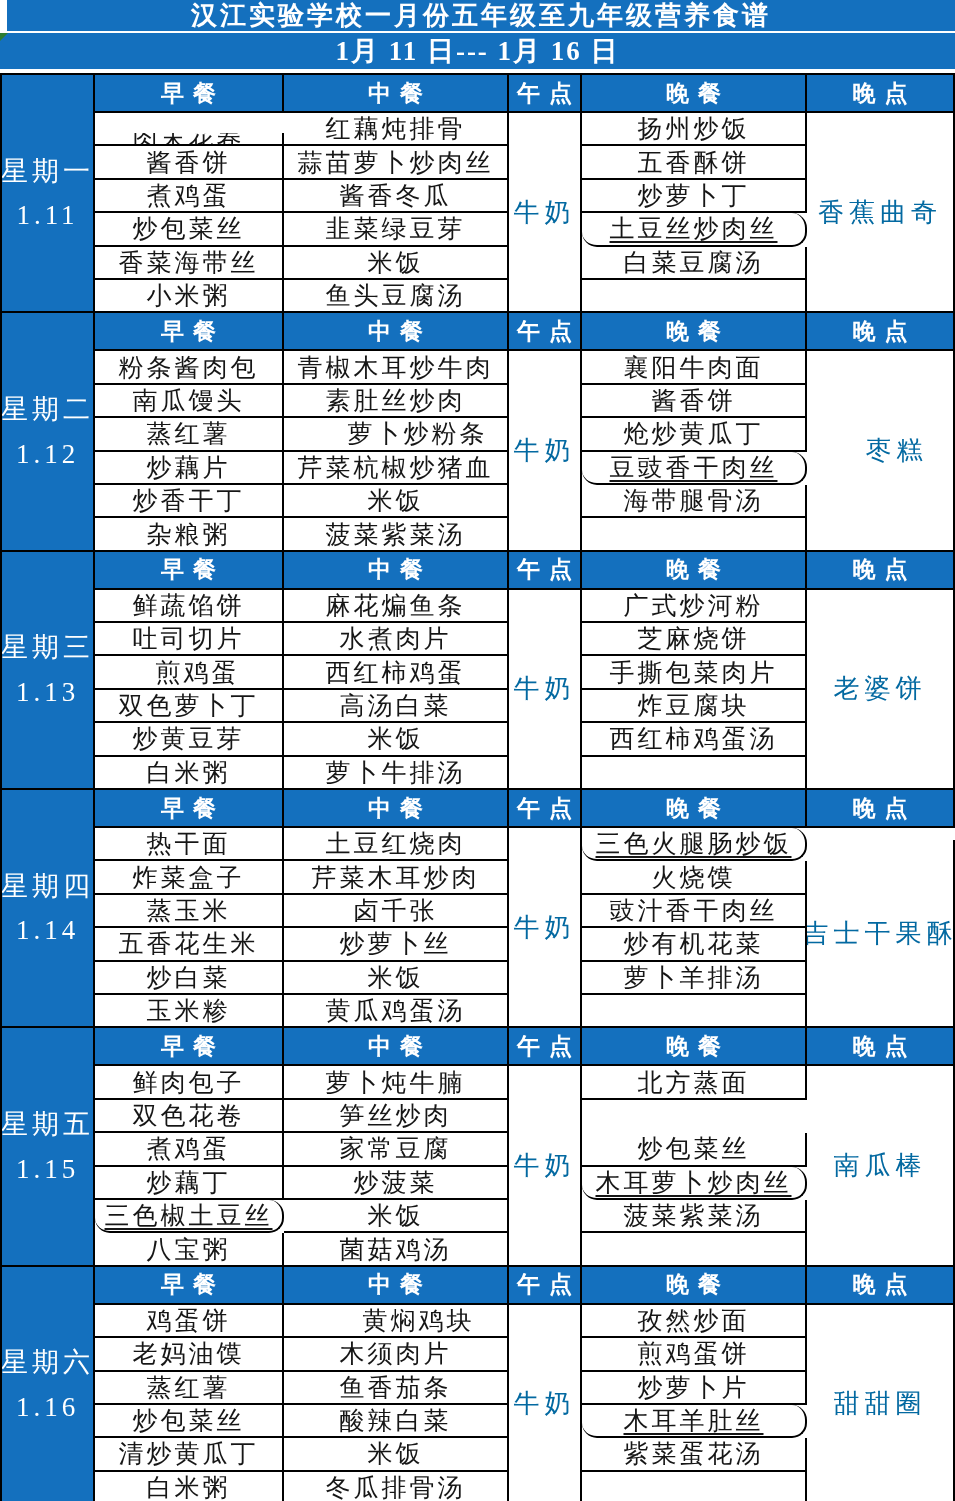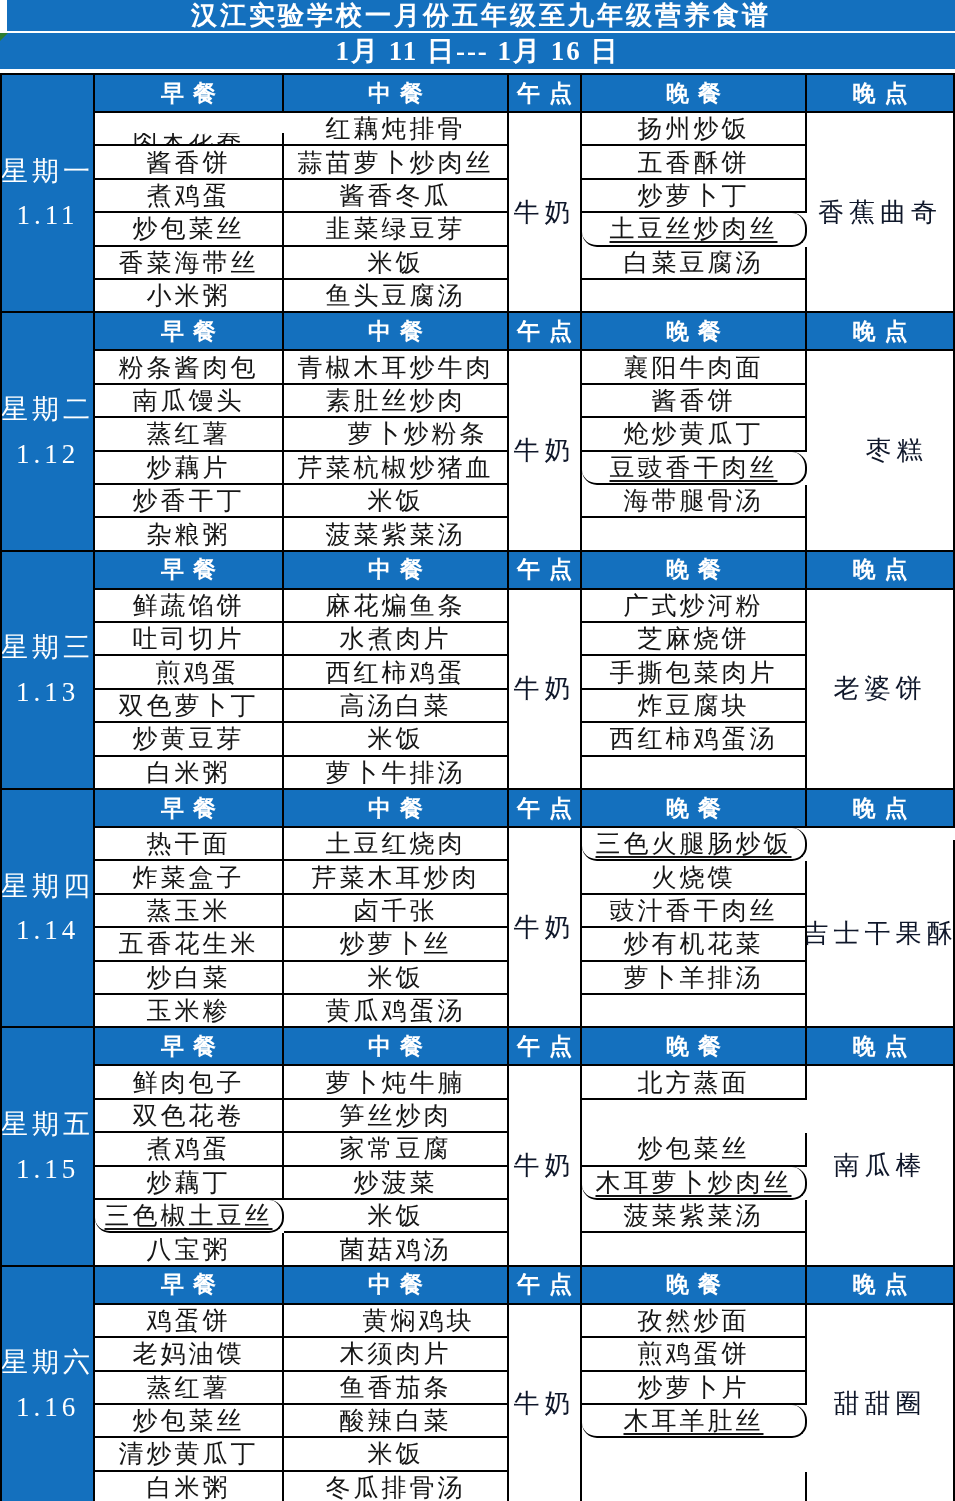--- a/index.html
+++ b/index.html
@@ -18,21 +18,21 @@
     grid-template-rows:38px repeat(6,33.4px); }
   .c { border-right:2px solid #000; border-bottom:2px solid #000;
     display:flex; align-items:center; justify-content:center;
     overflow:hidden; white-space:nowrap; }
   .blue { background:var(--blue); color:#fff; }
   .day { grid-column:1; grid-row:1/8; flex-direction:column;
     font-size:27px; letter-spacing:4px; line-height:1.65; }
   .hdr { grid-row:1; font-size:23px; font-weight:bold; letter-spacing:9px;
     padding-left:9px; }
   .item { font-size:25px; letter-spacing:3px; color:#161616; }
-  .snack { font-size:26px; letter-spacing:5px; color:#0f172a; }
+  .snack { font-size:26px; letter-spacing:5px; color:#0369a1; }
   .u { text-decoration:underline; text-underline-offset:4px;border-radius:15px; }
 </style>
 </head>
 <body>
 
 <div class="title-bar">汉江实验学校一月份五年级至九年级营养食谱</div>
 
 <div class="date-bar">
   <span class="tri"></span>
   <span>1月 11 日--- 1月 16 日</span>
@@ -212,17 +212,18 @@
       <div class="c item" style="grid-area: 2 / 3; padding-left: 46px;">黄焖鸡块</div>
       <div class="c item" style="grid-area: 3 / 3;">木须肉片</div>
       <div class="c item" style="grid-area: 4 / 3;">鱼香茄条</div>
       <div class="c item" style="grid-area: 5 / 3;">酸辣白菜</div>
       <div class="c item" style="grid-area: 6 / 3;">米饭</div>
       <div class="c item" style="grid-area: 7 / 3;">冬瓜排骨汤</div>
       <div class="c item" style="grid-area: 2 / 5;">孜然炒面</div>
       <div class="c item" style="grid-area: 3 / 5;">煎鸡蛋饼</div>
       <div class="c item" style="grid-area: 4 / 5;">炒萝卜片</div>
       <div class="c item u" style="grid-area: 5 / 5;">木耳羊肚丝</div>
+      <div class="c item" style="grid-area: 6 / 5;">紫菜蛋花汤</div>
       <div class="c item" style="grid-area: 7 / 5;"></div>
       <div class="c snack" style="grid-area: 2 / 4 / 8;">牛奶</div>
       <div class="c snack" style="grid-area: 2 / 6 / 8;">甜甜圈</div>
     </div>
   </div>
 
 </body></html>

